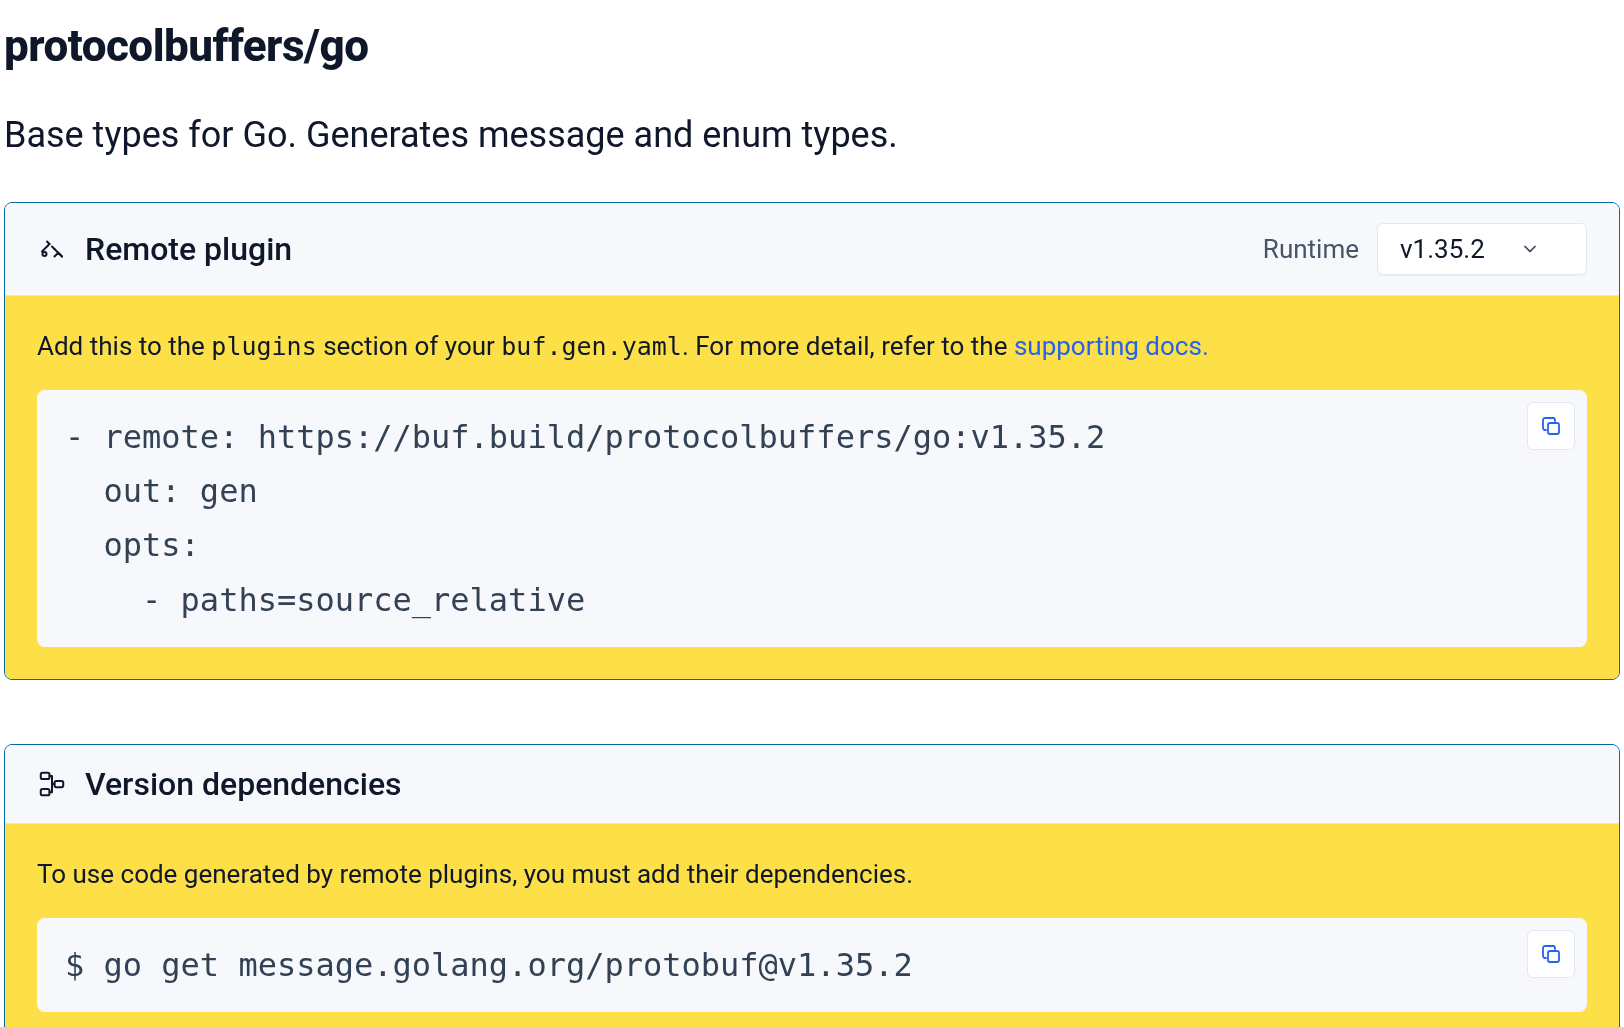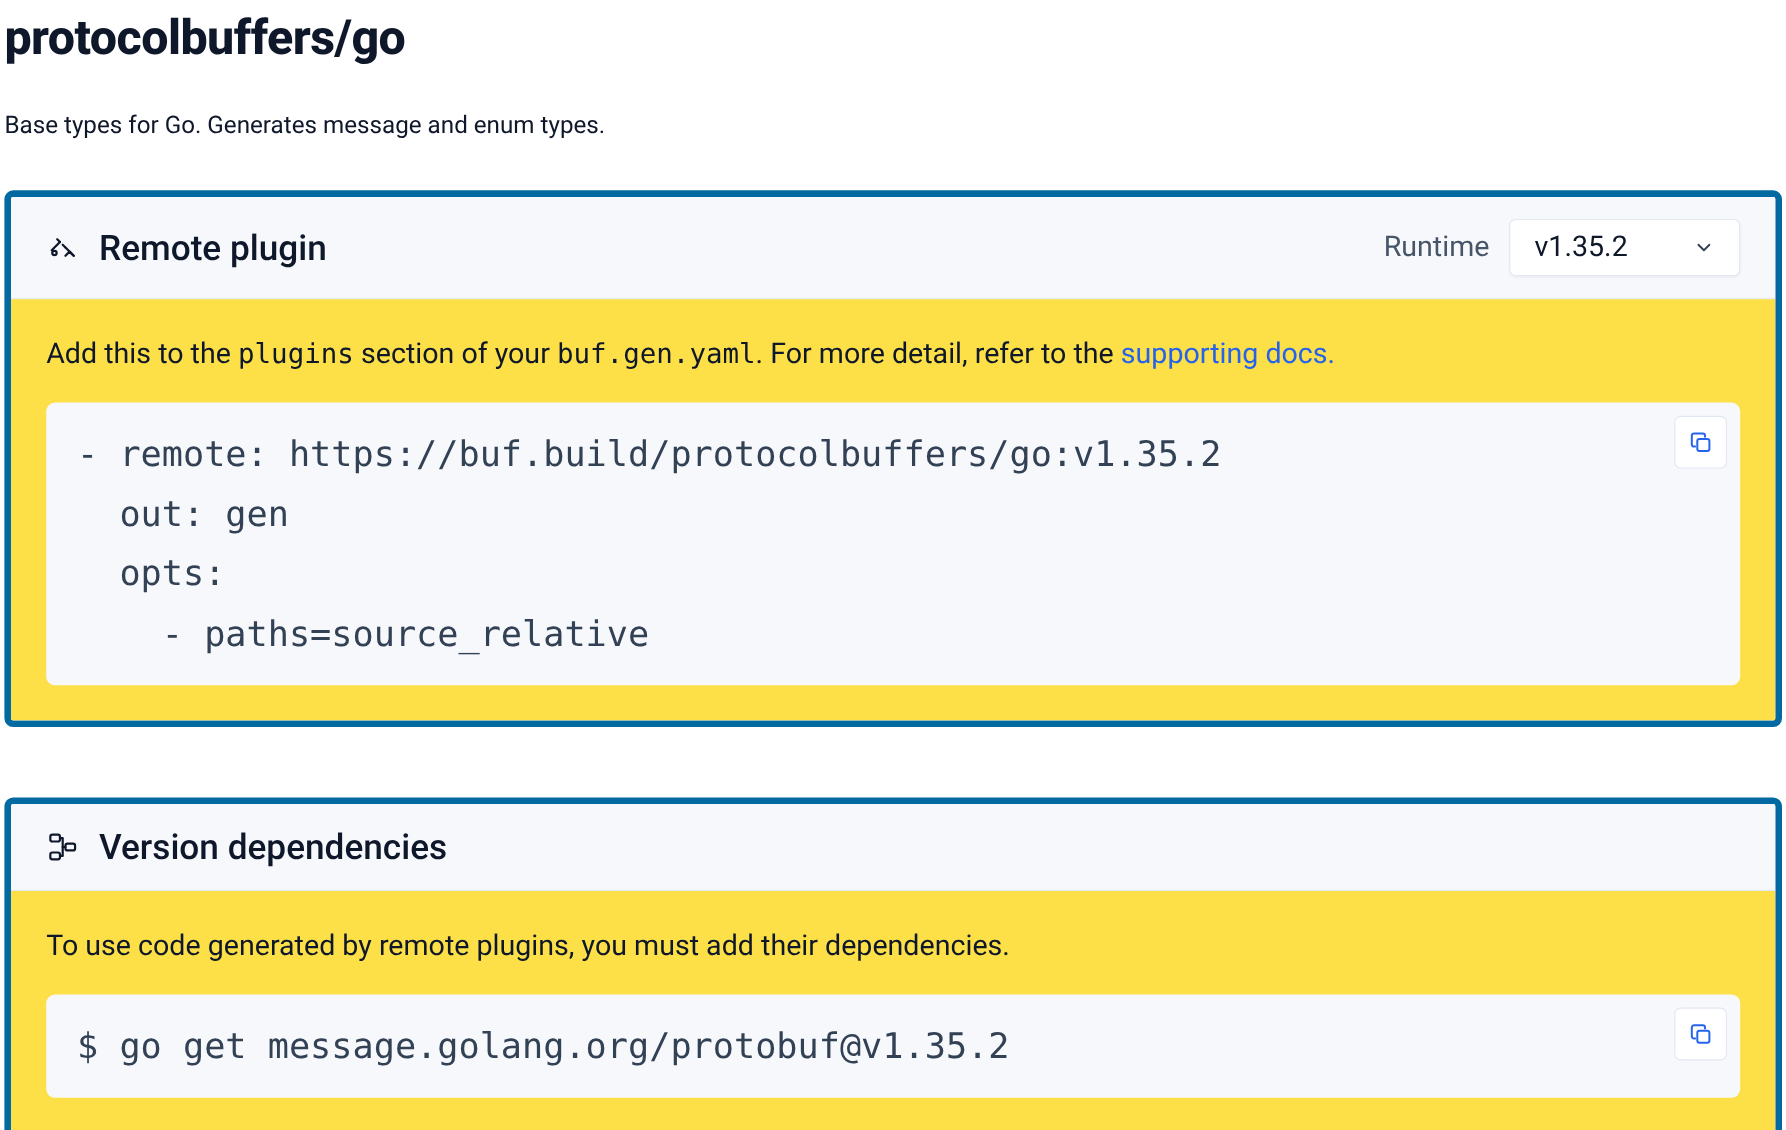--- a/index.html
+++ b/index.html
@@ -11,30 +11,30 @@
   .page {
     width: 1624px;
     min-height: 1027px;
     padding: 0 4px 20px 4px;
   }
   .page-title {
     font-size: 44px;
     font-weight: 800;
     color: #0f172a;
     letter-spacing: -0.5px;
-    margin-top: 8px;
+    margin-top: 20px;
     margin-bottom: 42px;
   }
   .page-subtitle {
-    font-size: 22px;
+    font-size: 36px;
     color: #0f172a;
     margin-bottom: 46px;
   }
   .card {
-    border: 6px solid #0369a1;
+    border: 1px solid #0369a1;
     border-radius: 8px;
     overflow: hidden;
     margin-bottom: 64px;
     margin-top: 41px;
   }
   .card:last-child { margin-bottom: 0; }
   .card-header {
     background: #f6f8fc;
     padding: 20px 32px;
     display: flex;
@@ -67,21 +67,21 @@
     border-radius: 6px;
     padding: 10px 22px;
     font-size: 26px;
     color: #0f172a;
     display: flex;
     align-items: center;
     gap: 35px;
     cursor: pointer;
     box-shadow: 0 1px 2px rgba(15,23,42,0.04);
     min-width: 210px;
-    justify-content: space-between;
+    justify-content: flex-start;
   }
   .card-body {
     background: #fde047;
     padding: 32px;
   }
   .card-body-text {
     font-size: 26px;
     color: #0f172a;
     margin-bottom: 24px;
     line-height: 1.45;

